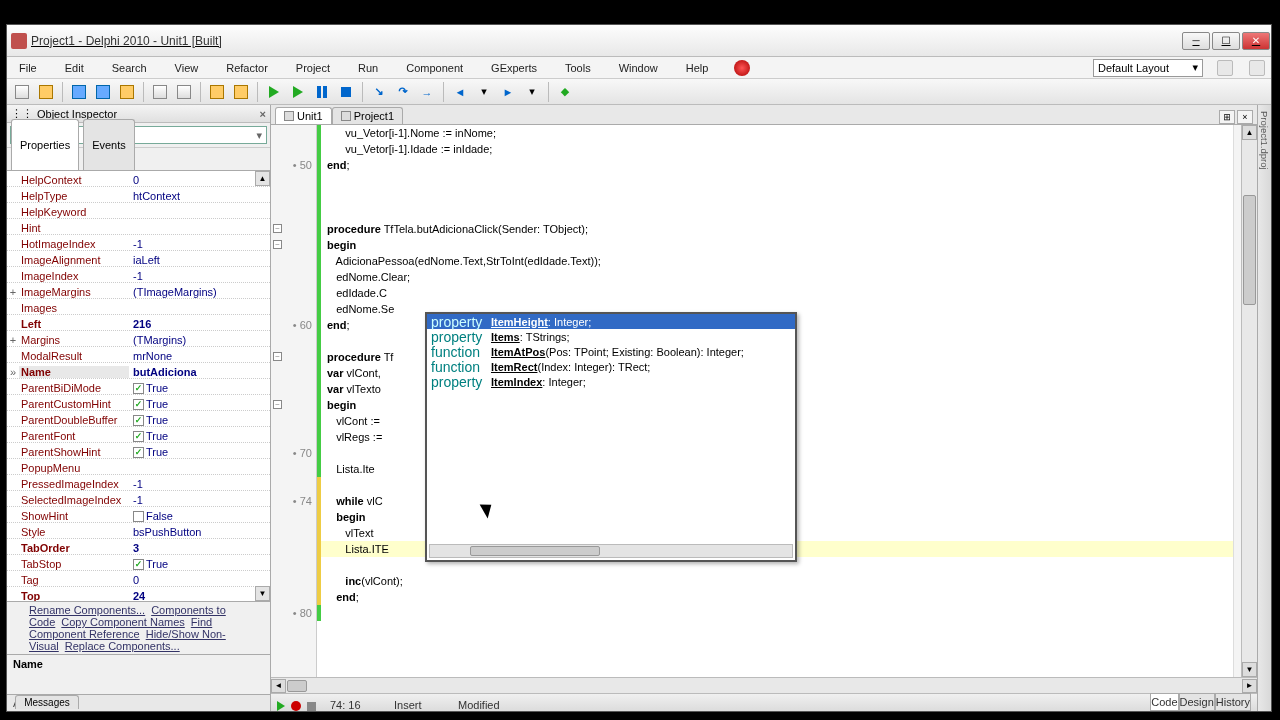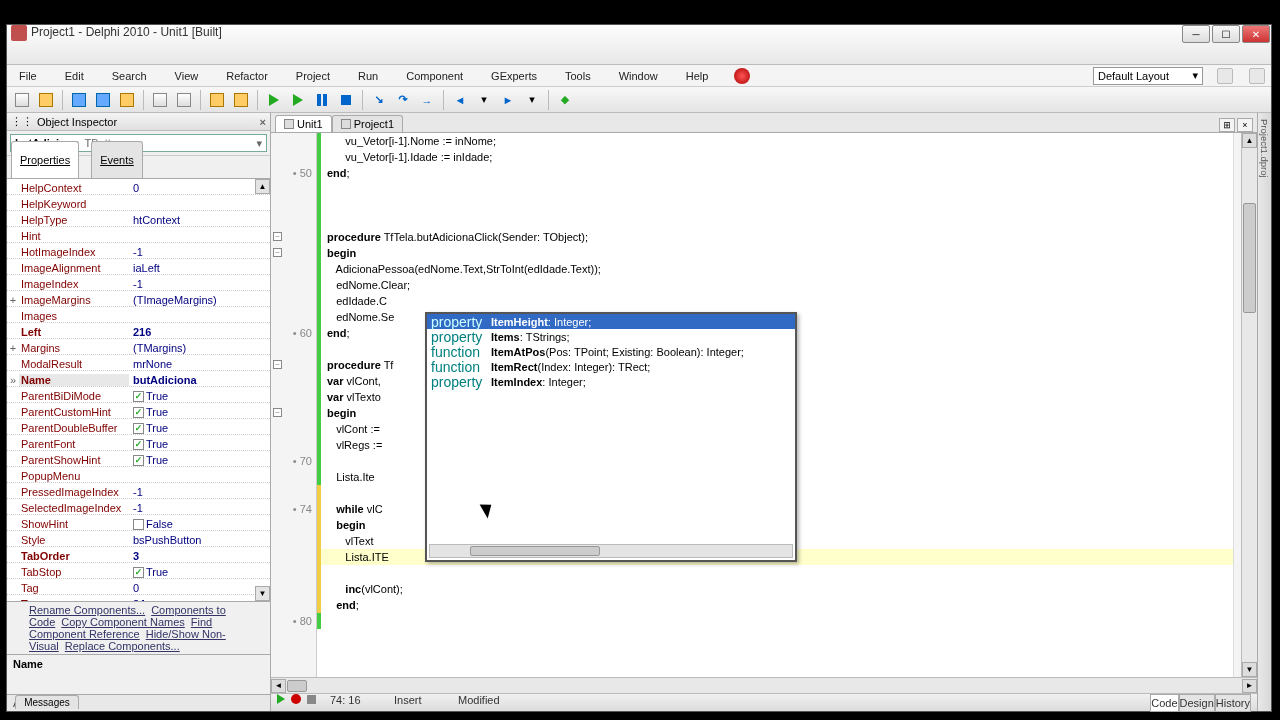--- a/index.html
+++ b/index.html
@@ -1,19 +1,19 @@
 <!DOCTYPE html>
 <html><head>
 <meta charset="utf-8">
 <style>
 * { margin:0; padding:0; box-sizing:border-box; font-family: Tahoma, sans-serif; font-size:11px; }
 html,body { width:1280px; height:720px; overflow:hidden; background:#000; }
 .desktop { width:1280px; height:720px; background:#000; position:relative; }
 .window { position:absolute; left:6px; top:24px; width:1266px; height:688px; background:#f0f0f0; border:1px solid #555; display:flex; flex-direction:column; }
-.titlebar { height:40px; background:linear-gradient(#fdfdfd,#e8e8e8); display:flex; align-items:flex-start; border-bottom:1px solid #bbb; }
+.titlebar { height:32px; background:linear-gradient(#fdfdfd,#e8e8e8); display:flex; align-items:center; border-bottom:1px solid #bbb;text-decoration:underline; }
 .titlebar .appicon { width:16px; height:16px; margin:0 4px; background:#c0504d; border-radius:2px; }
 .titlebar .title { flex:1; color:#333; font-size:12px; }
 .winbtns { display:flex; }
 .winbtn { width:28px; height:18px; margin:0 1px; border:1px solid #888; background:linear-gradient(#f8f8f8,#ddd); display:flex; align-items:center; justify-content:center; font-size:10px; border-radius:2px; }
 .winbtn.close { background:linear-gradient(#e77,#c33); color:#fff; }
 .menubar { height:22px; background:#f4f4f4; display:flex; align-items:center; padding:0 4px; gap:12px; border-bottom:1px solid #ccc; }
 .menuitem { padding:3px 8px; color:#222; cursor:default; }
 .layoutcombo { margin-left:auto; width:110px; height:18px; border:1px solid #999; background:#fff; display:flex; align-items:center; padding:0 4px; }
 .layoutcombo .arrow { margin-left:auto; }
 .debugicon { width:16px; height:16px; background:radial-gradient(#f55,#a00); border-radius:50%; margin:0 6px; }
@@ -33,21 +33,21 @@
 .main { flex:1; display:flex; min-height:0; }
 .inspector { width:264px; border-right:1px solid #aaa; display:flex; flex-direction:column; background:#f0f0f0; }
 .insp-title { height:18px; background:linear-gradient(#f4f4f4,#e0e0e0); border-bottom:1px solid #bbb; display:flex; align-items:center; padding:0 4px; gap:4px; }
 .insp-title .x { margin-left:auto; color:#666; font-weight:bold; }
 .combo-row { padding:3px; border-bottom:1px solid #ccc; }
 .combo-sel { height:18px; border:1px solid #7a9; background:#fff; display:flex; align-items:center; padding:0 4px; }
 .combo-sel b { font-weight:bold; }
 .combo-sel span { color:#666; margin-left:6px; }
 .combo-sel .arrow { margin-left:auto; }
 .tabs-row { height:22px; display:flex; align-items:flex-end; padding:0 4px; }
-.insp-tab { padding:12px 8px; border:1px solid #aaa; border-bottom:none; background:#fff; border-radius:3px 3px 0 0; margin-right:12px;text-decoration:underline; }
+.insp-tab { padding:19px 8px; border:1px solid #aaa; border-bottom:none; background:#fff; border-radius:3px 3px 0 0; margin-right:4px; }
 .insp-tab.inactive { background:#e4e4e4;text-align:center; }
 .props { flex:1; overflow:auto; background:#fff; border-top:1px solid #aaa; position:relative; }
 .prow { display:flex; height:16px; border-bottom:1px dotted #ccc; align-items:flex-end; }
 .prow .exp { width:12px; text-align:center; color:#666; }
 .prow .pn { width:110px; padding-left:2px; color:#800000; overflow:hidden; white-space:nowrap; }
 .prow .pv { flex:1; color:#000080; padding-left:4px; display:flex; align-items:center; gap:2px; }
 .prow.sel .pn { background:#e8e8e8; }
 .prow.bold .pn, .prow.bold .pv { font-weight:bold; }
 .cbx { width:11px; height:11px; border:1px solid #888; display:inline-flex; align-items:center; justify-content:center; font-size:9px; background:#fff; }
 .cbx.on::after { content:"✓"; color:#2a2; font-weight:bold; }
@@ -78,37 +78,37 @@
 .kw { color:#000; font-weight:bold; }
 .str { color:#00f; }
 .rgutter { width:8px; background:#f4f4f4; border-left:1px solid #ddd; }
 .vscroll { width:16px; background:#e8e8e8; border-left:1px solid #bbb; position:relative; }
 .vscroll .arr { height:15px; background:#ddd; border:1px solid #aaa; display:flex; align-items:center; justify-content:center; font-size:8px; }
 .vscroll .thumb { position:absolute; left:1px; right:1px; top:70px; height:110px; background:#ccc; border:1px solid #999; border-radius:2px; }
 .hscroll { height:16px; background:#e8e8e8; border-top:1px solid #bbb; display:flex; align-items:center; }
 .hscroll .arr { width:15px; height:14px; background:#ddd; border:1px solid #aaa; display:flex; align-items:center; justify-content:center; font-size:8px; }
 .hscroll .thumb { width:20px; height:12px; background:#ccc; border:1px solid #999; border-radius:2px; margin-left:1px; }
 .hscroll .spacer { flex:1; }
-.statusbar { height:18px; background:linear-gradient(#f0f0f0,#dcdcdc); border-top:1px solid #bbb; display:flex; align-items:flex-start; padding:0 6px; gap:14px; font-size:11px; color:#333; }
+.statusbar { height:18px; background:linear-gradient(#f0f0f0,#dcdcdc); border-top:1px solid #bbb; display:flex; align-items:flex-end; padding:0 6px; gap:14px; font-size:11px; color:#333; }
 .statcell { min-width:50px; }
 .rec { display:flex; align-items:center; gap:6px; }
 .rec .tri { border-left:8px solid #2a2; border-top:5px solid transparent; border-bottom:5px solid transparent; }
 .rec .dot { width:10px; height:10px; background:#c00; border-radius:50%; }
 .rec .sq { width:9px; height:9px; background:#888; }
 .bottomtabs { margin-left:auto; display:flex; }
 .btab { padding:2px 0; border:1px solid #aaa; background:#e4e4e4; }
 .btab.active { background:#fff; }
 .rightpanels { width:14px; background:linear-gradient(90deg,#e8e8e8,#d8d8d8); border-left:1px solid #aaa; writing-mode:vertical-rl; text-orientation:mixed; font-size:10px; color:#555; padding:6px 1px; display:flex; gap:8px; }
 .autocomplete { position:absolute; left:418px; top:287px; width:372px; height:250px; background:#fff; border:2px solid #555; box-shadow:2px 2px 4px rgba(0,0,0,.3); font-family:Tahoma; font-size:11px; }
 .acrow { height:15px; display:flex; align-items:center; padding:0 4px; gap:10px; }
 .acrow.sel { background:#316ac5; color:#fff; }
 .ackind { width:50px; font-size:14px; }
 .kprop { color:#008080; } .kfunc { color:#008080; }
 .acrow.sel .ackind { color:#cff; }
-.acbody b { font-weight:bold; }
+.acbody b { font-weight:bold;text-decoration:underline; }
 .ac-scroll { position:absolute; bottom:2px; left:2px; right:2px; height:14px; background:#e4e4e4; border:1px solid #bbb; }
 .ac-scroll .thumb { position:absolute; left:40px; width:130px; top:1px; bottom:1px; background:#ccc; border:1px solid #999; border-radius:2px; }
 .cursor-ptr { position:absolute; left:476px; top:476px; width:14px; height:18px; pointer-events:none; }
 .cursor-ptr::before { content:""; position:absolute; border-left:10px solid #000; border-top:6px solid transparent; border-bottom:10px solid transparent; transform:rotate(-30deg); }
 .dock-msg { position:absolute; left:8px; bottom:2px; width:64px; height:14px; background:#e4e4e4; border:1px solid #aaa; border-bottom:none; font-size:10px; display:flex; align-items:center; justify-content:center; border-radius:3px 3px 0 0; }
 .splitter-grip { position:absolute; right:0; top:200px; width:6px; height:40px; background:#ccc; border:1px solid #999; border-radius:2px; }
 .sidetxt { font-size:9.5px; }
 </style>
 </head>
 <body>
@@ -247,30 +247,30 @@
         <div class="scrolldn">▼</div>
       <div class="prow">
               <div class="exp"></div>
               <div class="pn">HelpContext</div>
               <div class="pv">
                 <span>0</span>
               </div>
             </div>
             <div class="prow">
               <div class="exp"></div>
+              <div class="pn">HelpType</div>
+              <div class="pv">
+                <span>htContext</span>
+              </div>
+            </div>
+            <div class="prow">
+              <div class="exp"></div>
               <div class="pn">HelpKeyword</div>
               <div class="pv">
                 <span></span>
-              </div>
-            </div>
-            <div class="prow">
-              <div class="exp"></div>
-              <div class="pn">HelpType</div>
-              <div class="pv">
-                <span>htContext</span>
               </div>
             </div>
             <div class="prow">
               <div class="exp"></div>
               <div class="pn">Hint</div>
               <div class="pv">
                 <span></span>
               </div>
             </div>
             <div class="prow">

